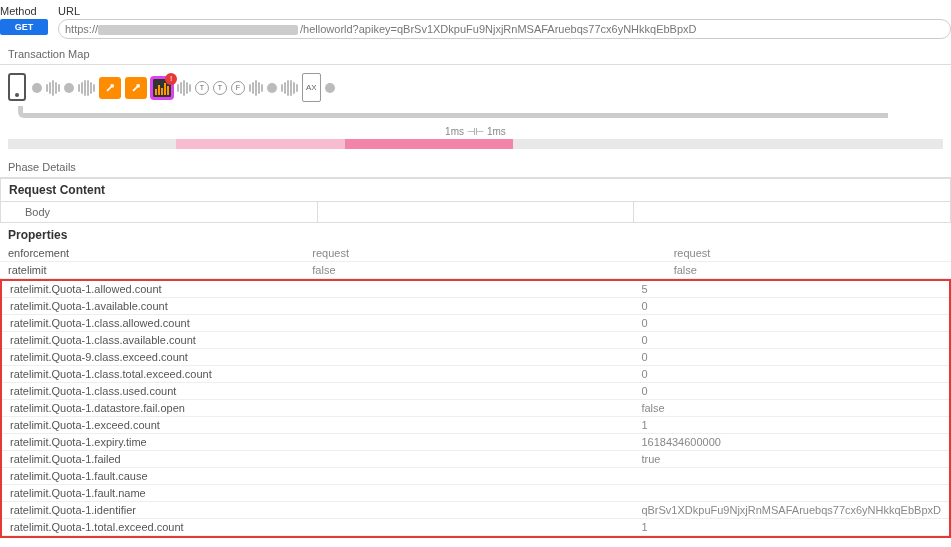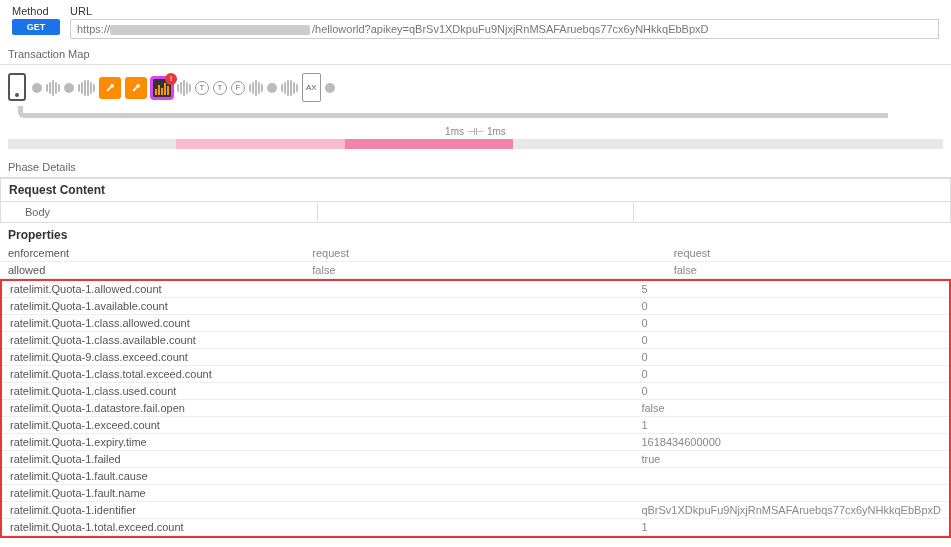--- a/index.html
+++ b/index.html
@@ -1,23 +1,23 @@
 <!DOCTYPE html>
 <html><head>
   <meta charset="utf-8">
   <style>
     * { margin: 0; padding: 0; box-sizing: border-box; }
     body { font-family: -apple-system, BlinkMacSystemFont, "Segoe UI", Helvetica, Arial, sans-serif; font-size: 11px; color: #333; background: #fff; }
     
-    .top-bar { padding: 5px 12px; display: flex; align-items: flex-start; gap: 10px; }
+    .top-bar { padding: 5px 0; display: flex; align-items: flex-start; gap: 10px; }
     .method-col { display: flex; flex-direction: column; }
     .url-col { flex: 1; display: flex; flex-direction: column; }
     .label { font-size: 11px; color: #333; margin-bottom: 2px; font-weight: normal; }
     .get-badge { background: #1a73e8; color: #fff; font-size: 9px; font-weight: bold; padding: 3px 8px; border-radius: 2px; text-align: center; width: 48px; }
-    .url-input { width: 100%; padding: 3px 6px; border: 1px solid #ccc; border-radius: 1px; font-size: 11px; color: #777; background: #fff; }
+    .url-input { width: 100%; padding: 3px 6px; border: 1px solid #ccc; border-radius: 10px; font-size: 11px; color: #777; background: #fff; }
     .url-obscured { display: inline-block; background: #ccc; border-radius: 2px; width: 200px; height: 10px; vertical-align: middle; margin-right: 2px; }
     
     .section-header { font-size: 11px; color: #666; padding: 4px 8px; border-bottom: 1px solid #ddd; }
     
     .tx-map { padding: 8px; display: flex; flex-direction: column; }
     .tx-row { display: flex; align-items: flex-start; gap: 6px; }
     .phone-icon { width: 18px; height: 28px; border: 2px solid #555; border-radius: 3px; position: relative; background: #fff; }
     .phone-icon::after { content: ''; position: absolute; bottom: 2px; left: 50%; transform: translateX(-50%); width: 4px; height: 4px; background: #555; border-radius: 50%; }
     .flow { display: flex; align-items: center; gap: 4px; }
     .dot { width: 10px; height: 10px; border-radius: 50%; background: #bbb; }
@@ -175,21 +175,21 @@
 
 <div class="props-header">Properties</div>
 <table class="table">
   <tbody id="top-props">
       <tr>
         <td class="key">enforcement</td>
         <td class="v1">request</td>
         <td class="v2">request</td>
       </tr>
       <tr>
-        <td class="key">allowed</td>
+        <td class="key">ratelimit</td>
         <td class="v1">false</td>
         <td class="v2">false</td>
       </tr>
     </tbody>
 </table>
 
 <div class="highlight-box">
   <table class="table">
     <tbody id="quota-props">
         <tr>

